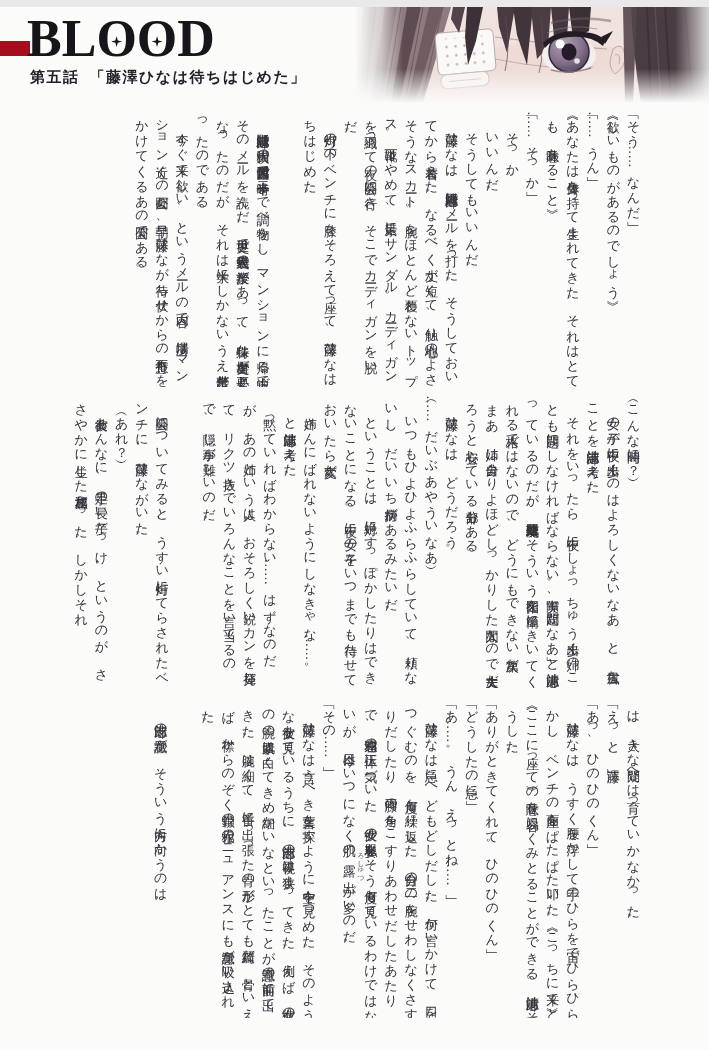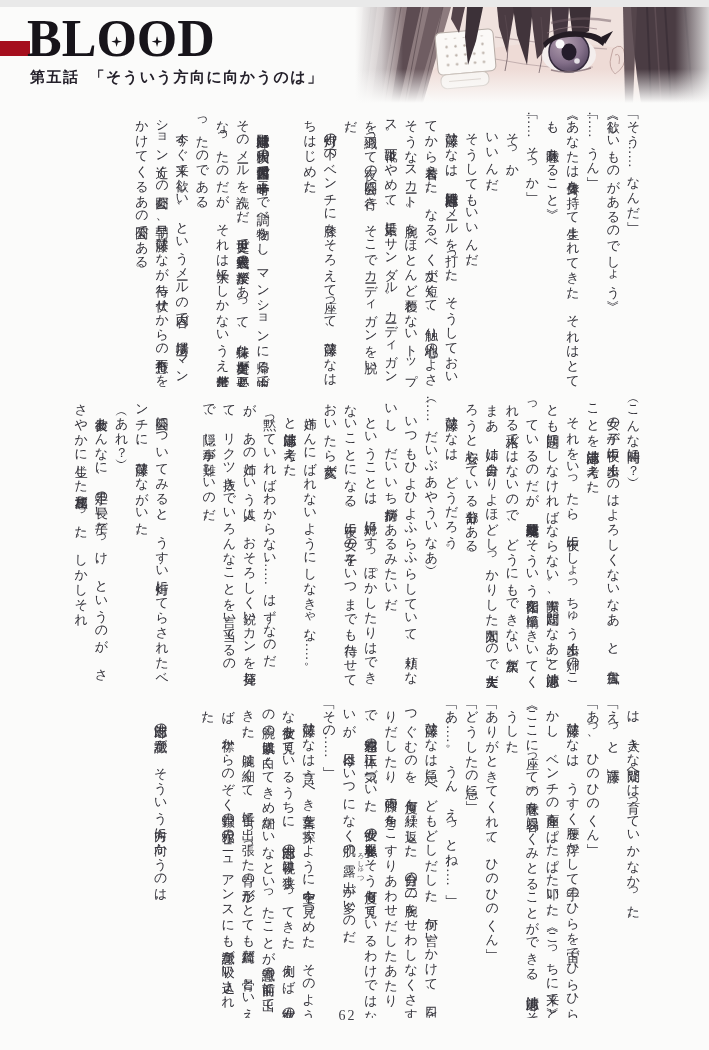--- a/index.html
+++ b/index.html
@@ -54,21 +54,21 @@
 </style>
 </head>
 <body>
 
 <div class="page">
 
   <header>
     <div class="accent-bar"></div>
     <div class="logo"><span>B</span><span>L</span><span>O<i class="star4"></i></span><span>O<i class="star4"></i></span><span>D</span></div>
     <div class="chapter">
-      <span class="chapter-label">第五話</span><span>「そういう方向に向かうのは」</span>
+      <span class="chapter-label">第五話</span><span>「藤澤ひなは待ちはじめた」</span>
     </div>
 
     <svg class="artwork" viewBox="0 0 354 96">
       <defs>
         <linearGradient id="fadeL" x1="0" y1="0" x2="1" y2="0">
           <stop offset="0" stop-color="#fbfbfa" stop-opacity="1"></stop>
           <stop offset="0.55" stop-color="#fbfbfa" stop-opacity="0.65"></stop>
           <stop offset="1" stop-color="#fbfbfa" stop-opacity="0"></stop>
         </linearGradient>
         <linearGradient id="fadeB" x1="0" y1="0" x2="0" y2="1">
@@ -194,14 +194,13 @@
       <p class="indent">藤澤ひなは、うすく腰を浮かして手のひらを宙でひらひら動かし、ベンチの座面をぱたぱた叩いた。《こっちに来て》と《ここに座って》の意味を容易にくみとることができる。清志郎はそうした。</p>
       <p>「ありがときてくれて。ひのひのくん」</p>
       <p>「どうしたの急に」</p>
       <p>「あ……。うん、えっとね……」</p>
       <p class="indent">藤澤ひなは急にへどもどしだした。何か言いかけて、口をつぐむのを、何度も繰り返した。自分の二の腕をせわしなくさすりだしたり、両膝の角をこすりあわせだしたあたりで、違和感の正体に気づいた。彼女の私服姿をそう何度も見ているわけではないが、今日はいつになく肌の<ruby>露出<rt>ろしゅつ</rt></ruby>が多いのだ。</p>
       <p>「その……」</p>
       <p class="indent">藤澤ひなは言うべき言葉を探すように中空を見つめた。そのような彼女を見ているうちに、清志郎の視界は狭まってきた。例えば、彼女の二の腕の素肌は白くてきめ細かいなといったことが意識の前面に出てきた。腕は細くて、手首に出っ張った骨の形がとても綺麗だ。骨といえば、襟からのぞく鎖骨の根元のニュアンスにも意識が吸い込まれた。</p>
       <p class="indent gap">清志郎の意識が、そういう方向に向かうのは、</p>
     </section>
 
-  <div class="page-number">62</div>
 </div>
 
 </body></html>

